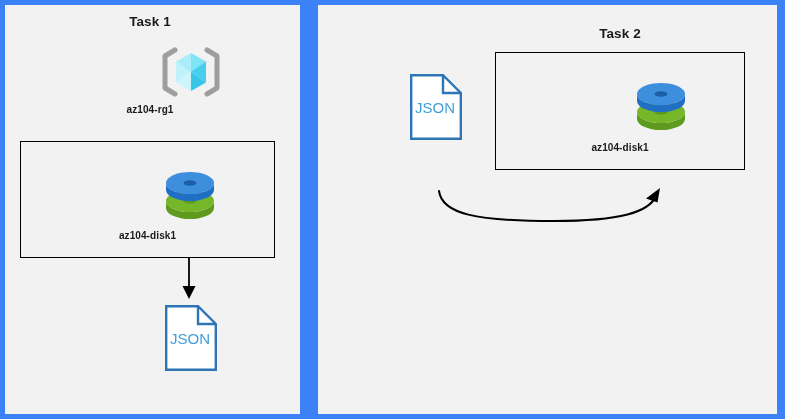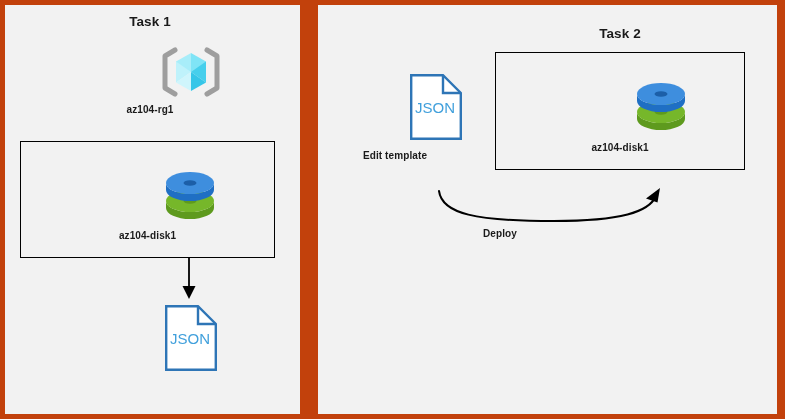--- a/index.html
+++ b/index.html
@@ -4,21 +4,21 @@
 <style>
   html, body {
     margin: 0;
     padding: 0;
     background: #ffffff;
   }
   #canvas {
     position: relative;
     width: 785px;
     height: 419px;
-    background: #c2410c;
+    background: #3b82f6;
     font-family: "Liberation Sans", sans-serif;
     overflow: hidden;
   }
   .panel {
     position: absolute;
     background: #f2f2f2;
   }
   #panel-left  { left: 5px;   top: 5px; width: 295px; height: 409px; }
   #panel-right { left: 318px; top: 5px; width: 459px; height: 409px; }
 
@@ -121,21 +121,20 @@
   <div class="title" style="left:495px; top:26px; width:250px;">Task 2</div>
 
   <div class="icon-wrap" style="left:369px; top:74px;">
     <svg width="52" height="66" viewBox="0 0 52 66">
       <path d="M1.2 1.2 L33 1.2 L50.8 19 L50.8 64.8 L1.2 64.8 Z" fill="#ffffff" stroke="#2E75B6" stroke-width="2.4" stroke-linejoin="miter"></path>
       <path d="M33 1.2 L33 19 L50.8 19" fill="none" stroke="#2E75B6" stroke-width="2.4" stroke-linejoin="miter"></path>
       <text x="25" y="39" text-anchor="middle" font-family="Liberation Sans, sans-serif" font-size="15" fill="#41A0DC">JSON</text>
     </svg>
   </div>
 
-  <div class="caption" style="left:330px; top:150px; width:130px;">Edit template</div>
 
   <div class="box" style="left:495px; top:52px; width:250px; height:118px;"></div>
 
   <div class="icon-wrap" style="left:593px; top:78px;">
     <svg width="54" height="56" viewBox="0 0 54 56">
       <path d="M3 34 A24 11 0 0 0 51 34 L51 41 A24 11 0 0 1 3 41 Z" fill="#5E9A1E"></path>
       <ellipse cx="27" cy="34" rx="24" ry="11" fill="#76B72A"></ellipse>
       <ellipse cx="27" cy="34" rx="6.5" ry="2.8" fill="#5E9A1E"></ellipse>
       <path d="M3 16 A24 11 0 0 0 51 16 L51 23 A24 11 0 0 1 3 23 Z" fill="#1F6FC4"></path>
       <ellipse cx="27" cy="16" rx="24" ry="11" fill="#3E8EDE"></ellipse>
@@ -145,15 +144,14 @@
 
   <div class="caption" style="left:495px; top:142px; width:250px;">az104-disk1</div>
 
   <div class="icon-wrap" style="left:395px; top:188px;">
     <svg width="235" height="42" viewBox="0 0 235 42">
       <path d="M3 3 C6 26, 40 33, 118 33 C185 33, 213 24, 220 8" fill="none" stroke="#000000" stroke-width="2" stroke-linecap="round"></path>
       <path d="M224 0 L210 10.5 L221.5 14.5 Z" fill="#000000"></path>
     </svg>
   </div>
 
-  <div class="caption" style="left:400px; top:228px; width:200px;">Deploy</div>
 
 </div>
 
 </body></html>

